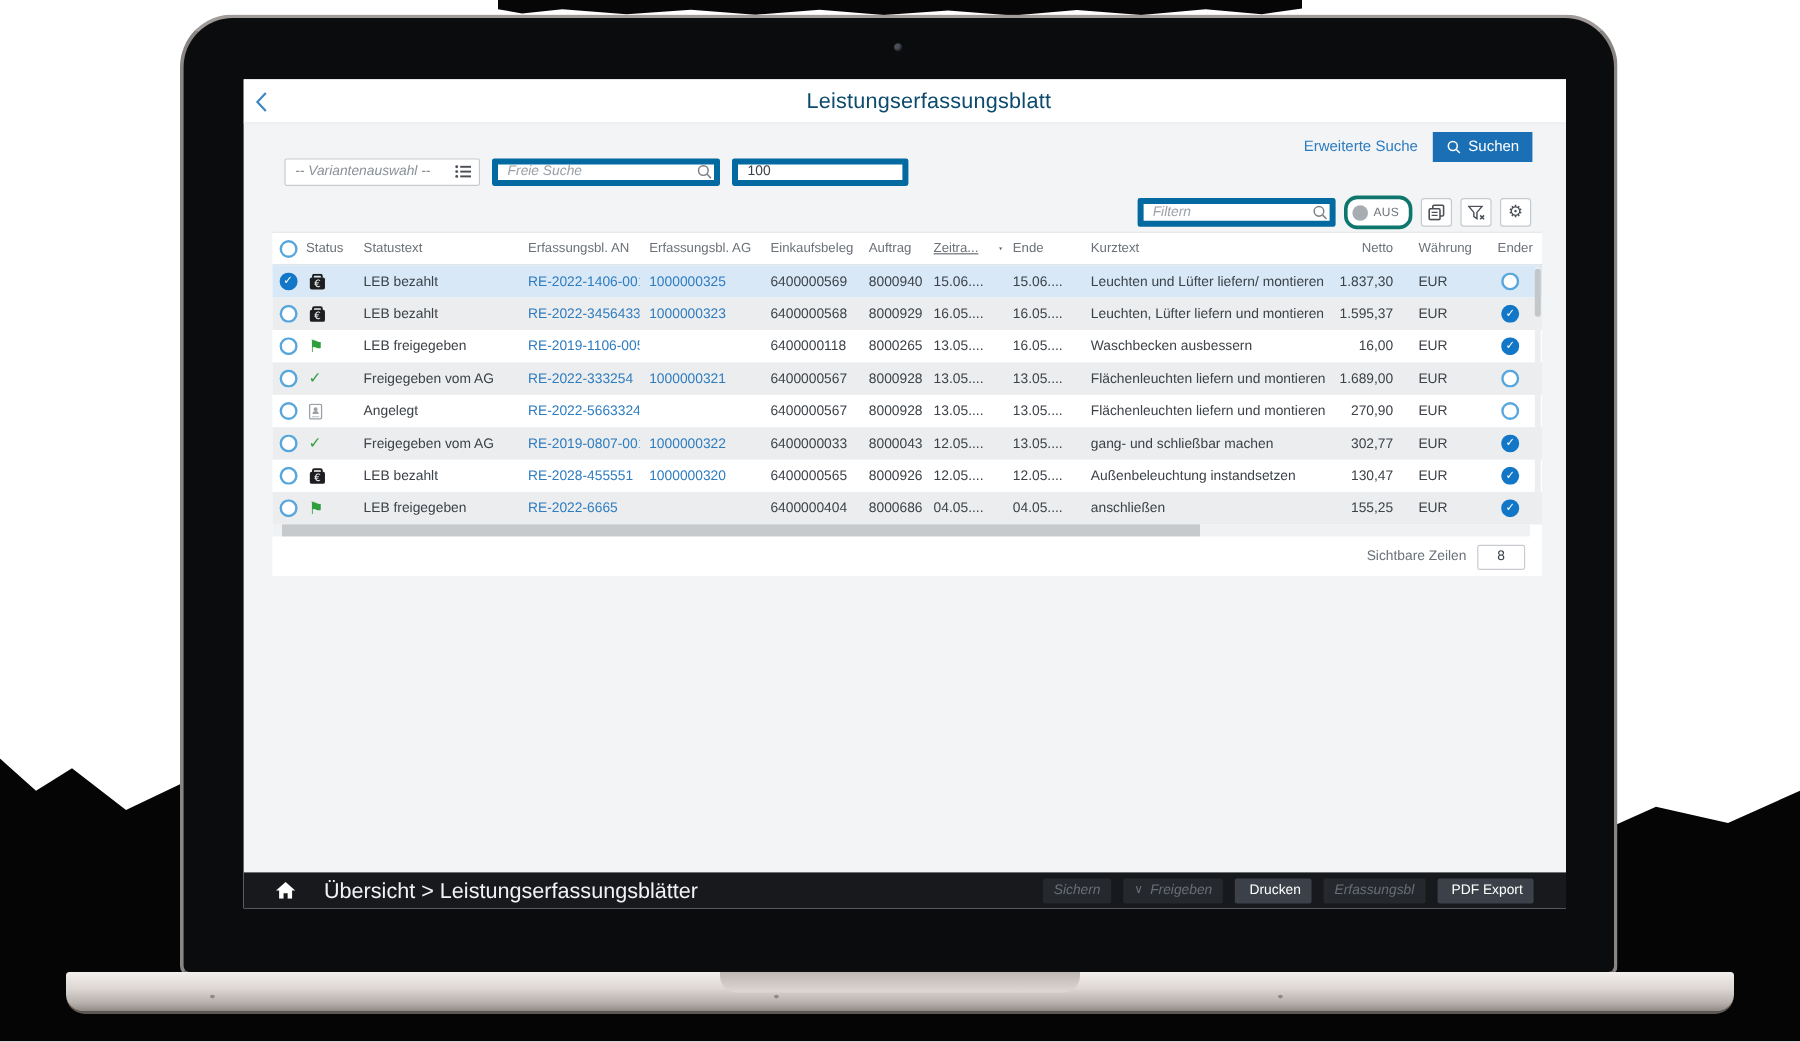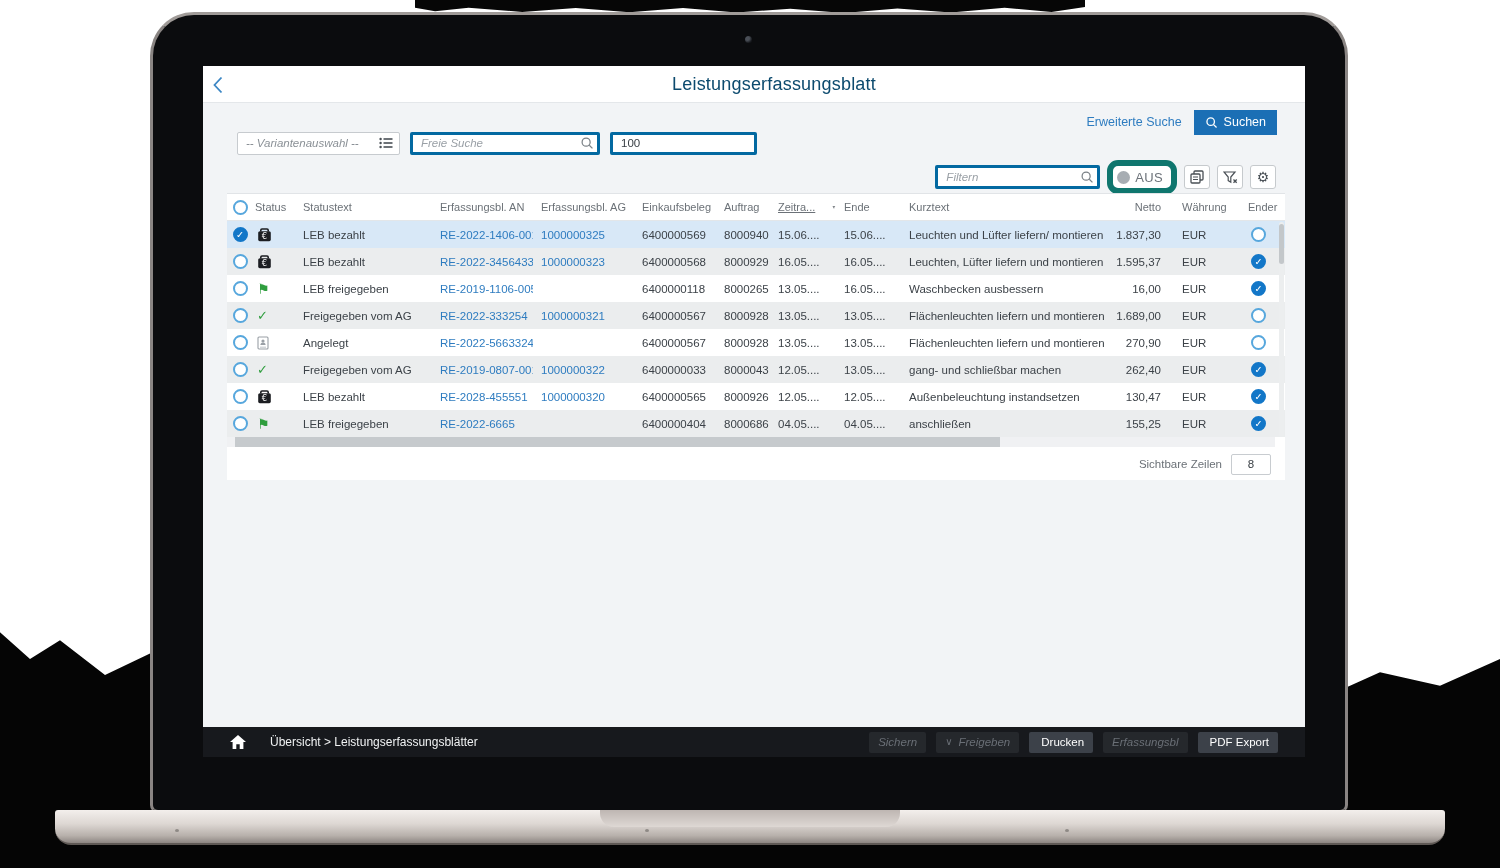--- a/index.html
+++ b/index.html
@@ -31,37 +31,37 @@
   .appbar{position:absolute;left:0;top:0;width:100%;height:37px;background:#fff;border-bottom:1px solid #e4e7ea;box-sizing:border-box;}
   .back{position:absolute;left:10px;top:9px;width:18px;height:20px;display:flex;align-items:center;cursor:pointer;}
   .title{position:absolute;left:0;top:0;width:100%;height:37px;line-height:37px;text-align:center;
     font-size:18px;color:#0c4a6e;letter-spacing:.2px;padding-left:20px;}
   
   .toolbar{position:absolute;left:34px;top:44px;height:26px;display:flex;gap:10px;align-items:center;margin-top:20px;}
   .field{height:23px;background:#fff;border:1px solid #c7cbcf;border-radius:2px;box-sizing:border-box;
     display:flex;align-items:center;font-size:11.5px;color:#3a4046;}
   .select-variant{width:163px;justify-content:space-between;padding:0 6px 0 8px;cursor:pointer;}
   .select-variant .ph{font-style:italic;color:#8a9096;}
-  input.txt{height:23px;border:3px solid #0369a1;border-radius:2px;box-sizing:border-box;outline:none;
+  input.txt{height:23px;border:5px solid #0369a1;border-radius:2px;box-sizing:border-box;outline:none;
     font-family:inherit;font-size:11.5px;color:#3a4046;padding:0 24px 0 8px;background:#fff;}
   input.txt::placeholder{font-style:italic;color:#9aa0a6;}
   .inwrap{position:relative;display:flex;align-items:center;}
   .inwrap .mag{position:absolute;right:6px;color:#7a8086;pointer-events:none;display:flex;}
   .search-right{position:absolute;right:28px;top:43px;height:26px;display:flex;align-items:center;gap:12px;}
   .adv-link{font-size:12.5px;color:#2e7cc0;cursor:pointer;}
   .btn-suchen{height:25px;padding:0 11px;background:#1b6fb5;border:none;border-radius:0;color:#fff;
     font-family:inherit;font-size:12.5px;display:flex;align-items:center;gap:6px;cursor:pointer;}
   
   .results-left{position:absolute;left:34px;top:99px;height:26px;display:flex;align-items:center;gap:12px;}
   .found{font-size:15px;color:#394047;}
   .vsep{width:1px;height:18px;background:#c9cdd1;}
   .variant{font-size:15px;color:#394047;display:flex;align-items:center;gap:7px;cursor:pointer;}
   .results-right{position:absolute;right:29px;top:99px;height:24px;display:flex;align-items:center;gap:7px;}
-  .pill{height:22px;border:6px solid #0f766e;border-radius:11px;background:#fff;display:flex;align-items:center;
-    padding:0 8px 0 4px;gap:5px;font-size:13px;color:#6d737a;letter-spacing:.3px;cursor:pointer;}
+  .pill{height:22px;border:3px solid #0f766e;border-radius:11px;background:#fff;display:flex;align-items:center;
+    padding:0 8px 0 4px;gap:5px;font-size:10px;color:#6d737a;letter-spacing:.3px;cursor:pointer;}
   .knob{width:13px;height:13px;border-radius:50%;background:#a7adb3;}
   .icon-btn{width:26px;height:24px;border:1px solid #c6cacd;border-radius:3px;background:#fff;
     display:flex;align-items:center;justify-content:center;cursor:pointer;padding:0;color:#4a5056;}
   .gear-glyph{font-family:"DejaVu Sans",sans-serif;font-size:14px;line-height:1;color:#4a5056;}
   
   .panel{position:absolute;left:24px;top:127px;width:1058px;height:287px;background:#fff;border-top:1px solid #e1e4e7;box-sizing:border-box;}
   .grid{display:grid;grid-template-columns:26px 42px 137px 101px 101px 82px 54px 66px 65px 215px 58px 58px 53px;align-items:center;}
   .thead{height:27px;border-bottom:1px solid #e3e6e9;box-sizing:border-box;font-size:11px;color:#6b7177;}
   .thead .hc{overflow:hidden;white-space:nowrap;padding-left:8px;}
   .thead .h-sel{padding-left:0;display:flex;justify-content:center;}
@@ -90,21 +90,21 @@
   .vthumb{position:absolute;left:0;top:2px;width:5px;height:40px;background:#c3c7ca;border-radius:3px;}
   .hscroll{position:absolute;left:0;top:243px;width:1048px;height:10px;background:#f0f1f3;}
   .hthumb{position:absolute;left:8px;top:0;width:765px;height:10px;background:#c6cacd;}
   .visible-rows{position:absolute;right:14px;top:258px;height:24px;display:flex;align-items:center;gap:9px;}
   .visible-rows .lbl{font-size:11.5px;color:#6b7177;}
   input.rows-input{width:40px;height:21px;border:1px solid #c8ccd0;border-radius:2px;box-sizing:border-box;
     font-family:inherit;font-size:11.5px;color:#3a4046;text-align:center;outline:none;}
   
   .footer{position:absolute;left:0;top:661px;width:100%;height:30px;background:#17191d;display:flex;align-items:center;}
   .home{margin-left:27px;display:flex;align-items:center;cursor:pointer;}
-  .crumb{margin-left:24px;font-size:12px;color:#f0f2f3;}
+  .crumb{margin-left:24px;font-size:18px;color:#f0f2f3;}
   .fgroup{position:absolute;right:27px;top:0;height:30px;display:flex;align-items:center;gap:10px;}
   .fbtn{height:21px;padding:0 9px;border:none;border-radius:2px;font-family:inherit;font-size:11.5px;
     display:flex;align-items:center;gap:6px;cursor:pointer;}
   .fbtn.disabled{background:#25282c;color:#6a6f76;font-style:italic;}
   .fbtn.enabled{background:#3c4149;color:#ffffff;padding-left:12px;}
   .fbtn .chev{font-size:10px;line-height:1;}
   .funnel-sort{display:inline-block;}
 </style>
 </head>
 <body>
@@ -365,21 +365,21 @@
 
     </span>
     <span class="cell">Freigegeben vom AG</span>
     <span class="cell link">RE-2019-0807-001</span>
     <span class="cell link">1000000322</span>
     <span class="cell">6400000033</span>
     <span class="cell">8000043</span>
     <span class="cell">12.05....</span>
     <span class="cell">13.05....</span>
     <span class="cell">gang- und schließbar machen</span>
-    <span class="cell c-netto">262,40</span>
+    <span class="cell c-netto">302,77</span>
     <span class="cell">EUR</span>
     <span class="cell c-ender">
             <span class="ccheck checked"></span>
           </span>
   </div>
         <div class="grid trow">
     <span class="cell c-sel">
             <span class="ccheck"></span>
           </span>
     <span class="cell c-status">

